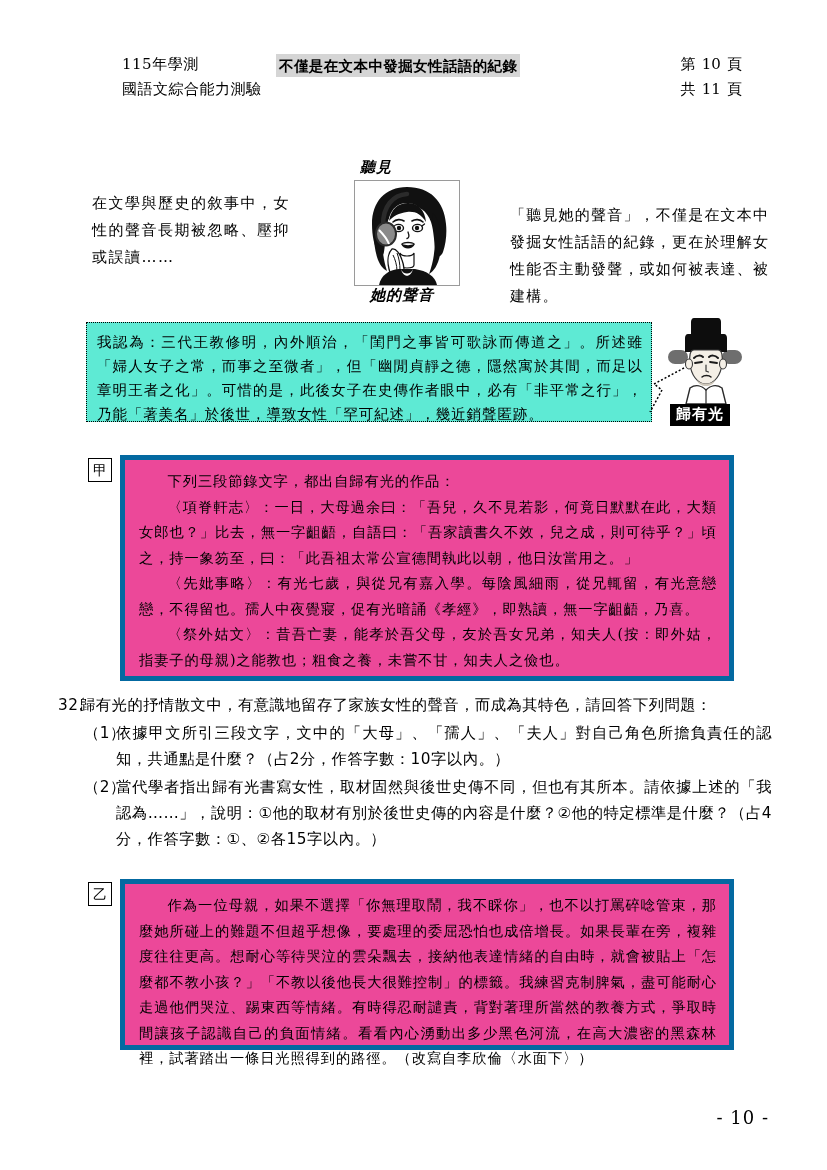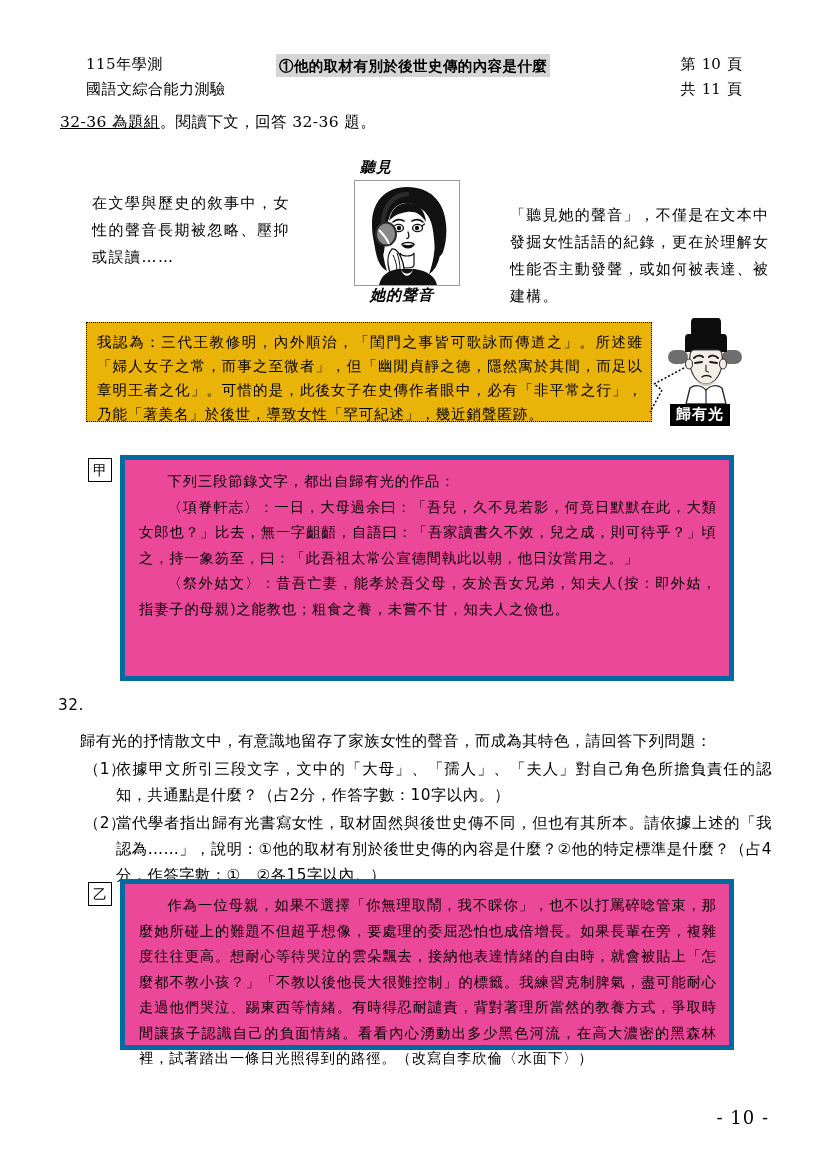--- a/index.html
+++ b/index.html
@@ -30,21 +30,21 @@
     width: 656px;
     height: 52px;
   }
   .hdr-left {
     position: absolute;
     left: 0; top: 0;
     font-size: 15px;
     line-height: 25px;
     letter-spacing: 0.5px;
   }
-  .hdr-left div { white-space: nowrap; }
+  .hdr-left div { white-space: nowrap; margin-left: 36px; }
   .hdr-notice {
     position: absolute;
     left: 190px;
     top: 2px;
     font-size: 14.5px;
     line-height: 21px;
     font-weight: bold;
     background: #d5d5d5;
     padding: 1px 3px;
     white-space: nowrap;
@@ -140,21 +140,21 @@
 
   
   .speech-box {
     position: absolute;
     left: 86px;
     top: 322px;
     width: 566px;
     height: 100px;
     border: 1.5px dotted #000;
     box-sizing: border-box;
-    background: #eab308;
+    background: #5eead4;
   }
   .speech-text {
     position: absolute;
     left: 10px;
     top: 7px;
     width: 546px;
     font-size: 14.5px;
     line-height: 24px;
     letter-spacing: 0.9px;
     text-align: justify;
@@ -224,21 +224,21 @@
     font-size: 15.3px;
     line-height: 26px;
     letter-spacing: 0.5px;
     font-family: "DejaVu Sans", "Liberation Sans", sans-serif;
   }
   .q-head {
     display: flex;
     align-items: flex-start;
   }
   .q-num { width: 22px; flex: 0 0 22px; }
-  .q-body { flex: 1; text-align: justify; margin-top: 36px; }
+  .q-body { flex: 1; text-align: justify; }
   .sub-q {
     display: flex;
     align-items: flex-start;
     margin-top: 2px;
     padding-left: 26px;
   }
   .sub-num { width: 32px; flex: 0 0 32px; }
   .sub-body { flex: 1; text-align: justify; }
 
   
@@ -253,38 +253,35 @@
 </head>
 <body>
 
 <div class="page">
 
   <div class="header">
     <div class="hdr-left">
       <div>115年學測</div>
       <div>國語文綜合能力測驗</div>
     </div>
-    <div class="hdr-notice">①他的取材有別於後世史傳的內容是什麼</div>
+    <div class="hdr-notice">不僅是在文本中發掘女性話語的紀錄</div>
     <div class="hdr-right">
       <div>
         <span>第</span>
         <span class="num">10</span>
         <span>頁</span>
       </div>
       <div>
         <span>共</span>
         <span class="num">11</span>
         <span>頁</span>
       </div>
     </div>
   </div>
 
-  <div class="intro-line">
-    <span class="ul">32-36 為題組</span><span>。閱讀下文，回答 32-36 題。</span>
-  </div>
 
   <div class="illus-area">
     <div class="left-caption kai">在文學與歷史的敘事中，女性的聲音長期被忽略、壓抑或誤讀……</div>
 
     <div class="pic-wrap">
       <div class="pic-label-top">聽見</div>
       <div class="pic-frame">
         <svg width="104" height="104" viewBox="0 0 104 104" xmlns="http://www.w3.org/2000/svg">
           <rect x="0" y="0" width="104" height="104" fill="#ffffff"></rect>
 
@@ -378,20 +375,21 @@
     <div class="scholar-name">歸有光</div>
   </div>
 
   <div class="tag-box" style="left:88px; top:458px;">
     <span>甲</span>
   </div>
   <div class="passage-box" style="left:120px; top:455px; width:614px; height:226px;">
     <div class="passage-inner kai">
       <div class="p-indent">下列三段節錄文字，都出自歸有光的作品：</div>
       <div class="p-indent">〈項脊軒志〉：一日，大母過余曰：「吾兒，久不見若影，何竟日默默在此，大類女郎也？」比去，無一字齟齬，自語曰：「吾家讀書久不效，兒之成，則可待乎？」頃之，持一象笏至，曰：「此吾祖太常公宣德間執此以朝，他日汝當用之。」</div>
+      <div class="p-indent">〈先妣事略〉：有光七歲，與從兄有嘉入學。每陰風細雨，從兄輒留，有光意戀戀，不得留也。孺人中夜覺寢，促有光暗誦《孝經》，即熟讀，無一字齟齬，乃喜。</div>
       <div class="p-indent">〈祭外姑文〉：昔吾亡妻，能孝於吾父母，友於吾女兄弟，知夫人(按：即外姑，指妻子的母親)之能教也；粗食之養，未嘗不甘，知夫人之儉也。</div>
     </div>
   </div>
 
   <div class="question">
     <div class="q-head">
       <div class="q-num">32.</div>
       <div class="q-body">歸有光的抒情散文中，有意識地留存了家族女性的聲音，而成為其特色，請回答下列問題：</div>
     </div>
     <div class="sub-q">

